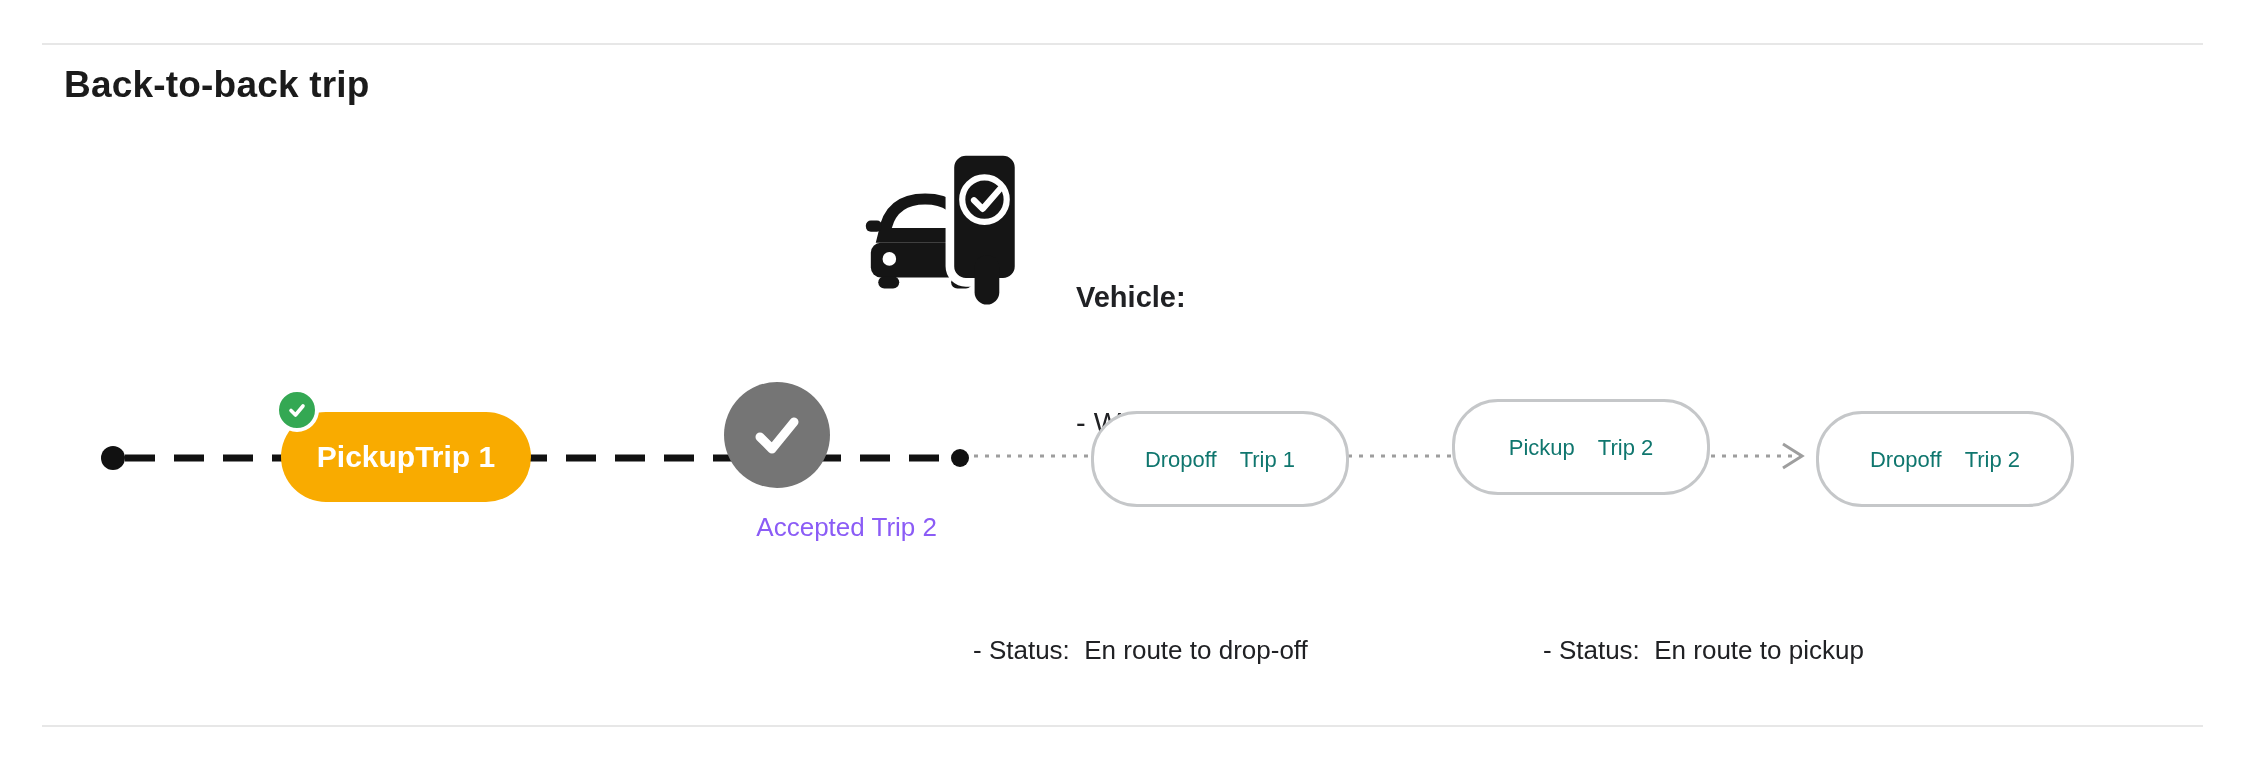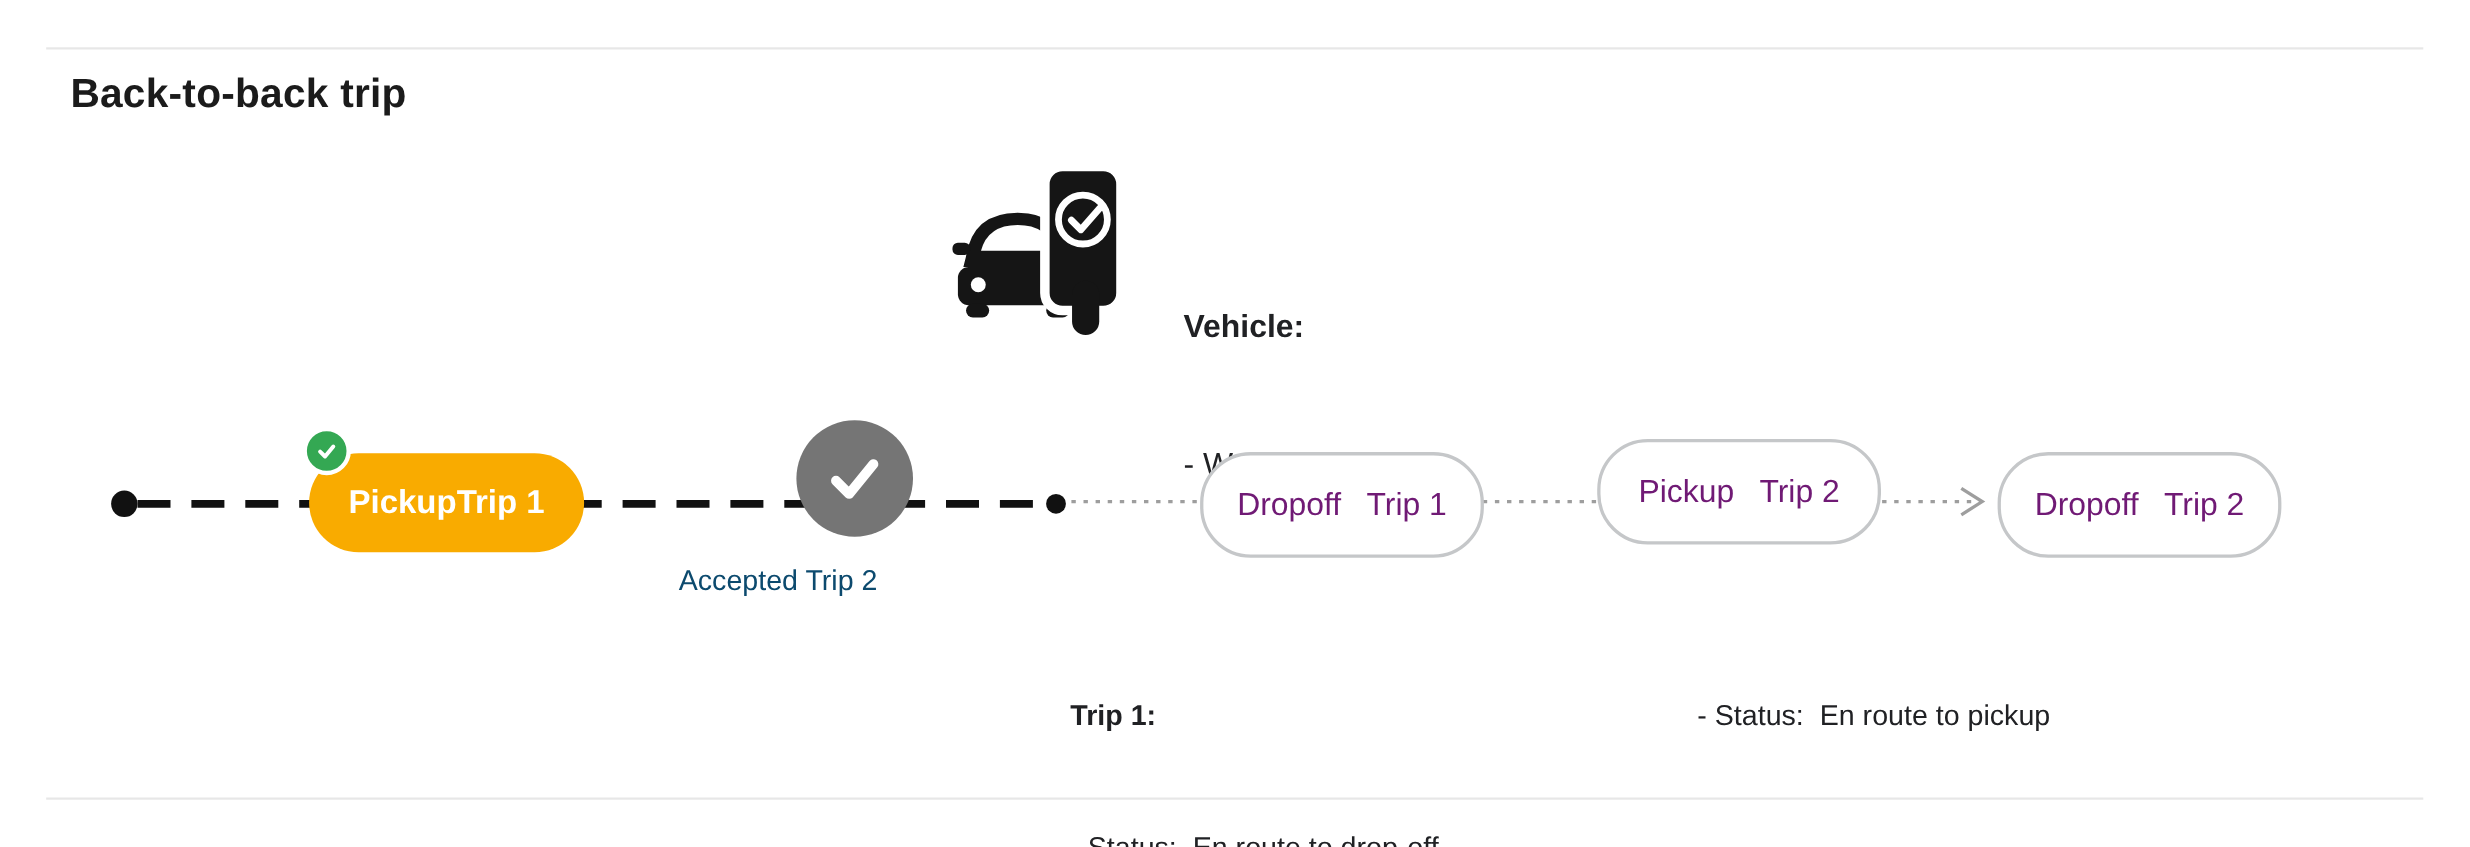--- a/index.html
+++ b/index.html
@@ -14,29 +14,29 @@
   .page-title { position: absolute; left: 64px; top: 64px; font-size: 37px; font-weight: 700; color: #1b1b1b; letter-spacing: 0.2px; }
 
   .vehicle-icon { position: absolute; left: 856px; top: 146px; width: 168px; height: 164px; }
   .vehicle-info { position: absolute; left: 1076px; top: 192px; font-size: 29px; line-height: 42px; white-space: pre-wrap; }
   .b { font-weight: 700; }
 
   .timeline-svg { position: absolute; left: 0; top: 0; z-index: 1; }
 
   .pill { position: absolute; z-index: 2; display: flex; align-items: center; justify-content: center; text-align: center; border-radius: 46px; }
   .pill-active { left: 281px; top: 412px; width: 250px; height: 90px; background: #F9AB00; color: #ffffff; font-weight: 700; font-size: 30px; line-height: 36px; }
-  .pill-future { width: 252px; height: 90px; background: #ffffff; border: 3px solid #C5C7C9; color: #701a75; font-size: 29px; line-height: 35px; gap: 23px; }
+  .pill-future { width: 252px; height: 90px; background: #ffffff; border: 3px solid #C5C7C9; color: #0f766e; font-size: 22px; line-height: 35px; gap: 23px; }
   .pill-dropoff1 { left: 1091px; top: 411px; }
   .pill-pickup2 { left: 1452px; top: 399px; }
   .pill-dropoff2 { left: 1816px; top: 411px; }
 
   .check-badge { position: absolute; left: -6px; top: -24px; width: 36px; height: 36px; border-radius: 50%; background: #34A853; border: 4px solid #ffffff; display: flex; align-items: center; justify-content: center; box-sizing: content-box; }
 
   .accepted-circle { position: absolute; left: 724px; top: 382px; width: 106px; height: 106px; border-radius: 50%; background: #757575; z-index: 2; display: flex; align-items: center; justify-content: center; }
-  .accepted-label { position: absolute; left: 617px; top: 512px; width: 320px; text-align: left; font-size: 26px; color: #0c4a6e; z-index: 2; }
+  .accepted-label { position: absolute; left: 617px; top: 512px; width: 320px; text-align: right; font-size: 26px; color: #8b5cf6; z-index: 2; }
 
   .trip-info { position: absolute; font-size: 26px; line-height: 40px; white-space: pre-wrap; z-index: 2; }
   .trip1-info { left: 973px; top: 550px; }
   .trip2-info { left: 1543px; top: 550px; }
 </style>
 </head>
 <body>
 
 <div class="canvas">
 
@@ -103,21 +103,20 @@
     <span>Pickup</span>
     <span>Trip 2</span>
   </div>
 
   <div class="pill pill-future pill-dropoff2">
     <span>Dropoff</span>
     <span>Trip 2</span>
   </div>
 
   <div class="trip-info trip1-info">
-    <div class="b">Trip 1:</div>
     <div>- Status:  En route to drop-off</div>
     
   </div>
 
   <div class="trip-info trip2-info">
     <div>- Status:  En route to pickup</div>
     
   </div>
 
   <div class="divider divider-bottom"></div>

